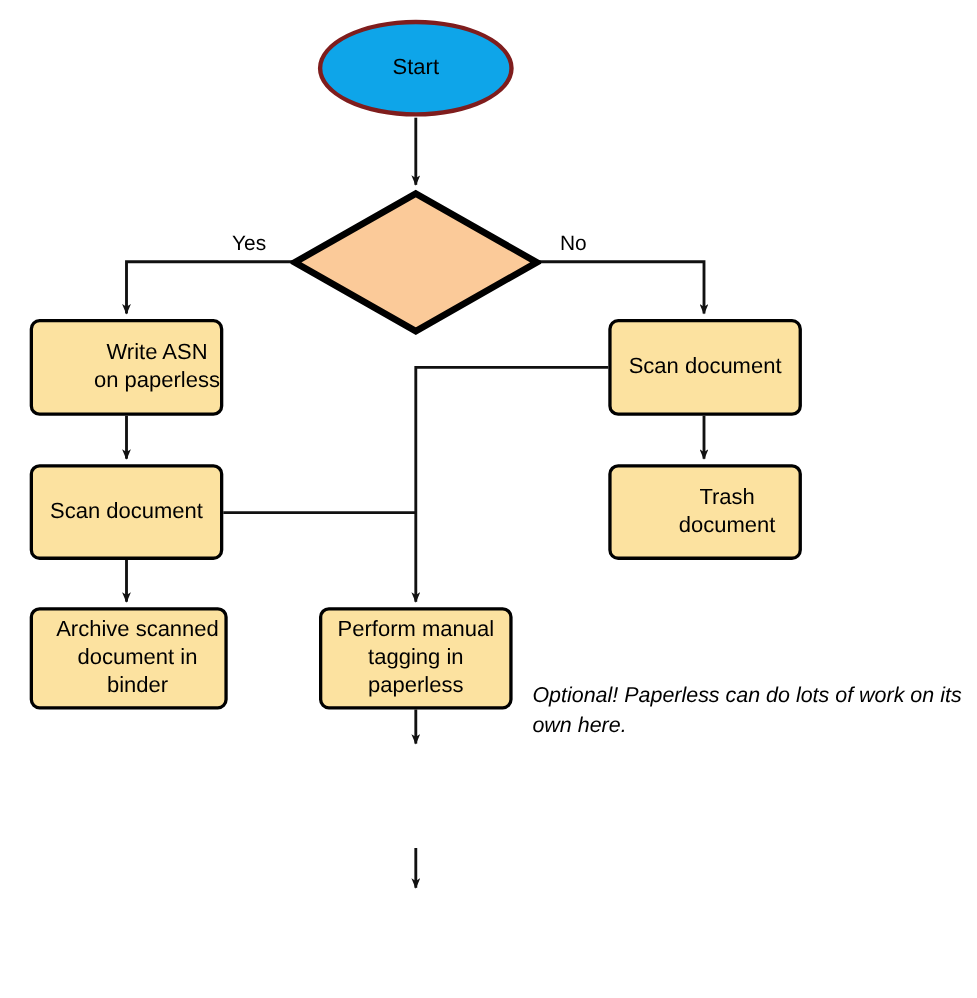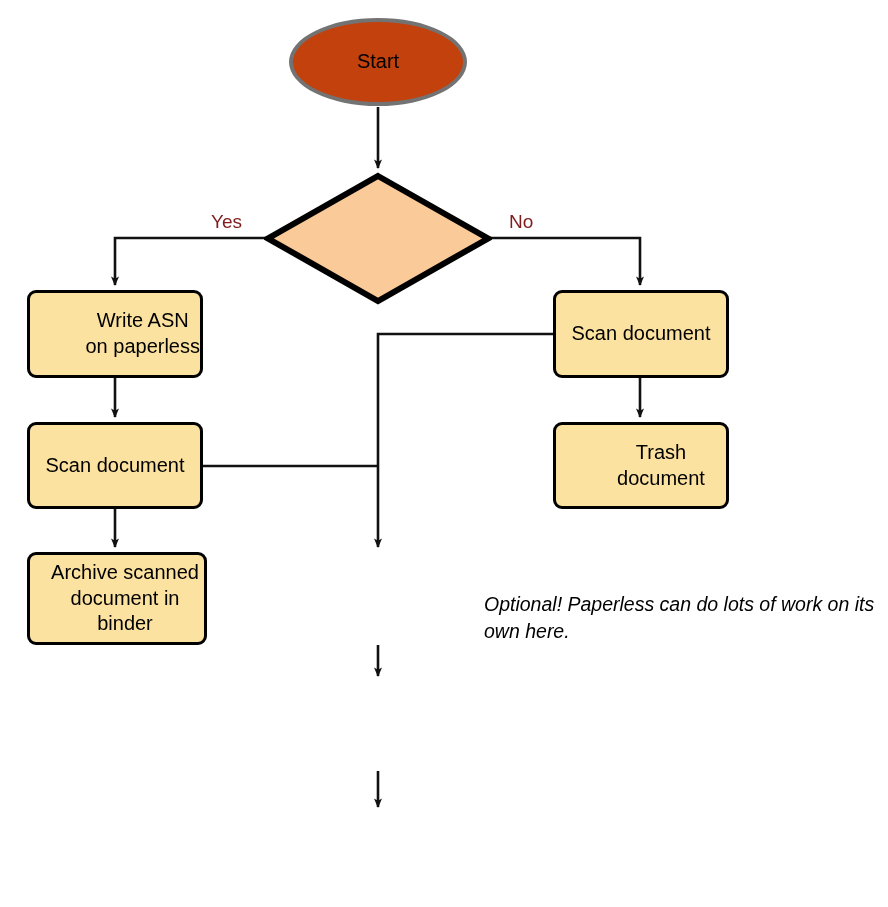--- a/index.html
+++ b/index.html
@@ -39,23 +39,23 @@
     font-size: 20px;
     line-height: 1.28;
     z-index: 3;
   }
   .node-process {
     border: 3px solid #000000;
     border-radius: 9px;
     background: #FCE2A0;
   }
   .node-terminal {
-    border: 4px solid #737373;
+    border: 4px solid #7f1d1d;
     border-radius: 50%;
-    background: #c2410c;
+    background: #0ea5e9;
   }
   .node-decision {
     background: transparent;
     border: none;
   }
   .node-decision .decision-shape {
     position: absolute;
     left: 0;
     top: 0;
     width: 100%;
@@ -64,31 +64,32 @@
   .node-decision .decision-text {
     position: relative;
     z-index: 2;
     width: 100%;
     padding: 0 30px;
     box-sizing: border-box;
   }
   .edge-label {
     position: absolute;
     font-size: 19px;
-    color: #7f1d1d;
+    color: #000000;
     white-space: nowrap;
     z-index: 4;
   }
   .annotation {
     position: absolute;
     font-style: italic;
     font-size: 19.5px;
     line-height: 1.38;
     color: #000000;
     z-index: 4;
+    margin-top: 28px;
   }
 </style>
 </head>
 <body>
 
 <div id="flowchart-root">
 
   <svg id="edge-layer" viewBox="0 0 888 907" width="888" height="907" xmlns="http://www.w3.org/2000/svg">
     <defs>
       <marker id="arrowhead" markerWidth="10" markerHeight="8" refX="8.6" refY="4" orient="auto" markerUnits="userSpaceOnUse">
@@ -153,20 +154,27 @@
   </div>
 
   <div class="node node-process" style="left:553px; top:290px; width:176px; height:88px;">
     <span>Scan document</span>
   </div>
 
   <div class="node node-process" style="left:553px; top:422px; width:176px; height:87px;padding-left:40px;">
     <span>Trash document</span>
   </div>
 
+  <div class="node node-process" style="left:290px; top:552px; width:176px; height:93px;">
+    <span>
+      <span>Perform manual</span><br>
+      <span>tagging in</span><br>
+      <span>paperless</span>
+    </span>
+  </div>
 
 
 
   <div class="annotation" style="left:484px; top:591px; width:404px;">
     <span>Optional! Paperless can do lots of work on</span>
     <span>its own here.</span>
   </div>
 
 </div>
 

